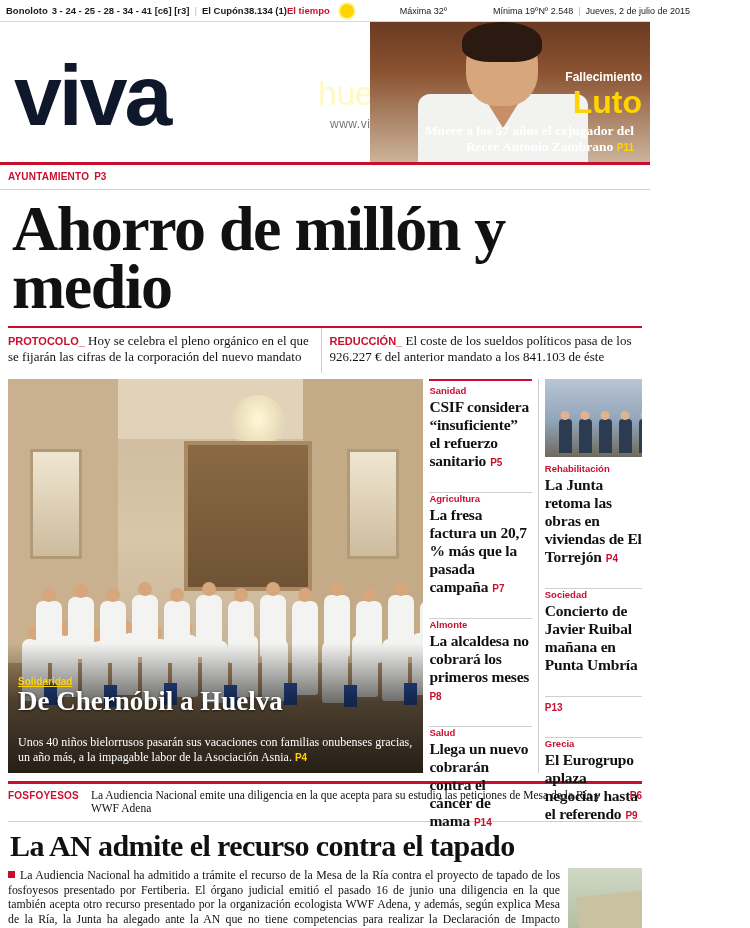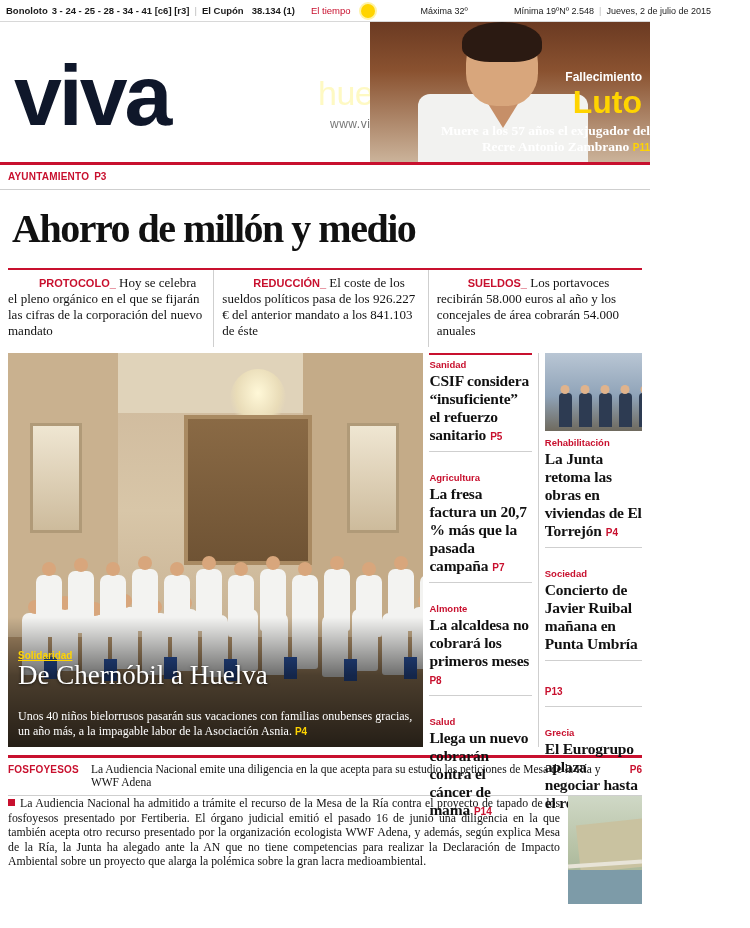--- a/index.html
+++ b/index.html
@@ -21,21 +21,21 @@
     align-items: center;
     font-family: "Liberation Sans", sans-serif;
     font-size: 9.5px;
     color: #1a1a1a;
     padding: 0 6px;
     white-space: nowrap;
   }
   .ts-sep { color: #bbb; margin: 0 5px; }
   .ts-bonoloto { font-weight: bold; }
   .ts-num { font-weight: bold; }
-  .ts-tiempo { color: #c8102e; font-weight: normal; margin-left: 16px; }
+  .ts-tiempo { color: #c8102e; font-weight: bold; margin-left: 0; }
   .sun {
     width: 14px; height: 14px; border-radius: 50%;
     background: #ffd400; margin: 0 6px 0 10px; flex: 0 0 auto;
     box-shadow: 0 0 0 2px #fff3a8;
   }
   .ts-temp { font-size: 9px; padding-left: 40px; }
   .ts-right { margin-left: auto; font-size: 9px; display: flex; align-items: center; }
 
   
   .masthead {
@@ -103,21 +103,21 @@
     text-align: right;
   }
   .badge-luto {
     position: absolute; right: 8px; top: 64px;
     font-family: "Liberation Sans", sans-serif;
     font-size: 32px; font-weight: bold; color: #ffd400;
     text-align: right; line-height: 32px;
   }
   .mast-caption {
     position: absolute; right: 0; bottom: 6px; width: 280px;
-    padding-right: 0;
+    padding-right: 16px;
     text-align: right;
     font-family: "Liberation Serif", serif;
     font-weight: bold;
     font-size: 13.5px;
     color: #ffffff;
     line-height: 16px;
   }
   .pg { color: #ffd400; font-family: "Liberation Sans", sans-serif; font-size: 10px; font-weight: bold; }
   .pg-red { color: #c8102e; font-family: "Liberation Sans", sans-serif; font-size: 10px; font-weight: bold; }
 
@@ -139,21 +139,21 @@
     font-size: 10px;
     letter-spacing: .2px;
   }
   .sec-text { font-size: 11.5px; }
 
   
   .headline {
     padding: 10px 2px 8px 12px;
     font-family: "Liberation Serif", serif;
     font-weight: bold;
-    font-size: 40px;
+    font-size: 64px;
     line-height: 58px;
     letter-spacing: -1.5px;
   }
 
   
   .decks {
     display: flex;
     border-top: 2px solid #c8102e;
     margin: 2px 8px 0 8px;
   }
@@ -162,21 +162,20 @@
     padding: 5px 8px 8px 0;
     font-size: 13px;
     line-height: 16px;
   }
   .deck + .deck { border-left: 1px solid #cfcfcf; padding-left: 8px; }
   .deck-kicker {
     color: #c8102e;
     font-family: "Liberation Sans", sans-serif;
     font-weight: bold;
     font-size: 11px;
-    margin-left: 31px;
   }
 
   
   .grid {
     display: flex;
     margin: 6px 8px 0 8px;
     gap: 6px;
     height: 394px;
   }
   .col-photo { width: 487px; position: relative; overflow: hidden; }
@@ -225,35 +224,35 @@
     position:absolute; bottom:-4px; width:13px; height:22px; background:#2c55a6;
   }
   .photo-kicker {
     position:absolute; left:10px; bottom:86px;
     font-family:"Liberation Sans", sans-serif;
     font-size:10px; font-weight:bold; color:#ffd400;text-decoration:underline;
   }
   .photo-title {
     position:absolute; left:10px; bottom:58px; right: 10px;
     font-family:"Liberation Serif", serif;
-    font-weight:normal; font-size:27px; color:#ffffff;
+    font-weight:bold; font-size:27px; color:#ffffff;
     line-height:28px;
     text-shadow: 0 1px 3px rgba(0,0,0,.65);
   }
   .photo-grad {
     position:absolute; left:0; right:0; bottom:0; height:130px;
     background: linear-gradient(180deg, rgba(0,0,0,0) 0%, rgba(0,0,0,.55) 45%, rgba(0,0,0,.78) 100%);
   }
   .photo-text {
     position:absolute; left:10px; right:10px; bottom:8px;
     color:#fff; font-size:12px; line-height:15px;
   }
 
   
-  .brief { padding-bottom: 7px; margin-bottom: 20px; border-bottom: 1px solid #cfcfcf; }
+  .brief { padding-bottom: 22px; margin-bottom: 0; border-bottom: 1px solid #cfcfcf; }
   .brief:last-child { border-bottom: none; }
   .brief-kicker {
     color:#c8102e; font-family:"Liberation Sans", sans-serif;
     font-weight:bold; font-size:9.5px; display:block; margin-bottom:2px;
   }
   .brief-title {
     font-family:"Liberation Serif", serif; font-weight:bold;
     font-size:15.5px; line-height:17px; letter-spacing:-.2px;
   }
   .col-mid .brief:first-child { border-top: none; }
@@ -313,21 +312,21 @@
 </head>
 <body>
 
 <div class="page">
 
   <div class="topstrip">
     <span class="ts-bonoloto">Bonoloto</span>
     <span class="ts-num" style="margin-left:4px">3 - 24 - 25 - 28 - 34 - 41  [c6] [r3]</span>
     <span class="ts-sep">|</span>
     <span class="ts-bonoloto">El Cupón</span>
-    <span class="ts-num" style="margin-left:8px">38.134 (1)</span>
+    <span class="ts-num" style="margin-left:0">38.134 (1)</span>
     <span class="ts-tiempo">El tiempo</span>
     <span class="sun"></span>
     <span class="ts-temp">Máxima 32º</span>
     <span class="ts-temp" style="margin-left:6px">Mínima 19º</span>
     <span class="ts-right">
       <span>Nº 2.548</span>
       <span class="ts-sep">|</span>
       <span>Jueves, 2 de julio de 2015</span>
     </span>
   </div>
@@ -361,24 +360,20 @@
   <div class="headline">Ahorro de millón y medio</div>
 
   <div class="decks">
     <div class="deck">
       <span class="deck-kicker">PROTOCOLO_</span>
       <span>Hoy se celebra el pleno orgánico en el que se fijarán las cifras de la corporación del nuevo mandato</span>
     </div>
     <div class="deck">
       <span class="deck-kicker">REDUCCIÓN_</span>
       <span>El coste de los sueldos políticos pasa de los 926.227 € del anterior mandato a los 841.103 de éste</span>
-    </div>
-    <div class="deck">
-      <span class="deck-kicker">SUELDOS_</span>
-      <span>Los portavoces recibirán 58.000 euros al año y los concejales de área cobrarán 54.000 anuales</span>
     </div>
   </div>
 
   <div class="grid">
 
     <div class="col-photo">
       <div class="photo">
         <div class="ph-ceiling"></div>
         <div class="ph-wall-l"></div>
         <div class="ph-wall-r"></div>
@@ -485,20 +480,21 @@
       </div>
     </div>
   </div>
 
   <div class="secbar2">
     <span class="sec-kicker">FOSFOYESOS</span>
     <span class="sec-text">La Audiencia Nacional emite una diligencia en la que acepta para su estudio las peticiones de Mesa de la Ría y WWF Adena</span>
     <span class="pg-red">P6</span>
   </div>
 
+  <div class="headline2">La AN admite el recurso contra el tapado</div>
 
   <div class="bottom">
     <div class="bottom-text">
       <span class="bullet"></span><span>La Audiencia Nacional ha admitido a trámite el recurso de la Mesa de la Ría contra el proyecto de tapado de los fosfoyesos presentado por Fertiberia. El órgano judicial emitió el pasado 16 de junio una diligencia en la que también acepta otro recurso presentado por la organización ecologista WWF Adena, y además, según explica Mesa de la Ría, la Junta ha alegado ante la AN que no tiene competencias para realizar la Declaración de Impacto Ambiental sobre un proyecto que alarga la polémica sobre la gran lacra medioambiental.</span>
     </div>
     <div class="bottom-photo">
       <div class="bp-field"></div>
       <div class="bp-road"></div>
       <div class="bp-water"></div>
     </div>

